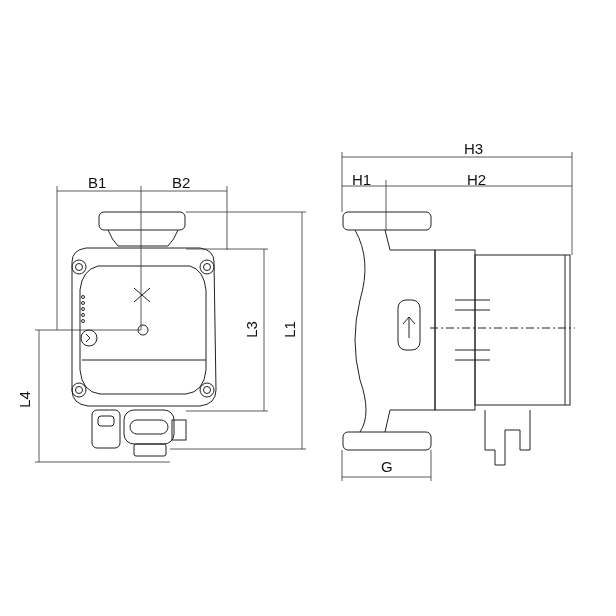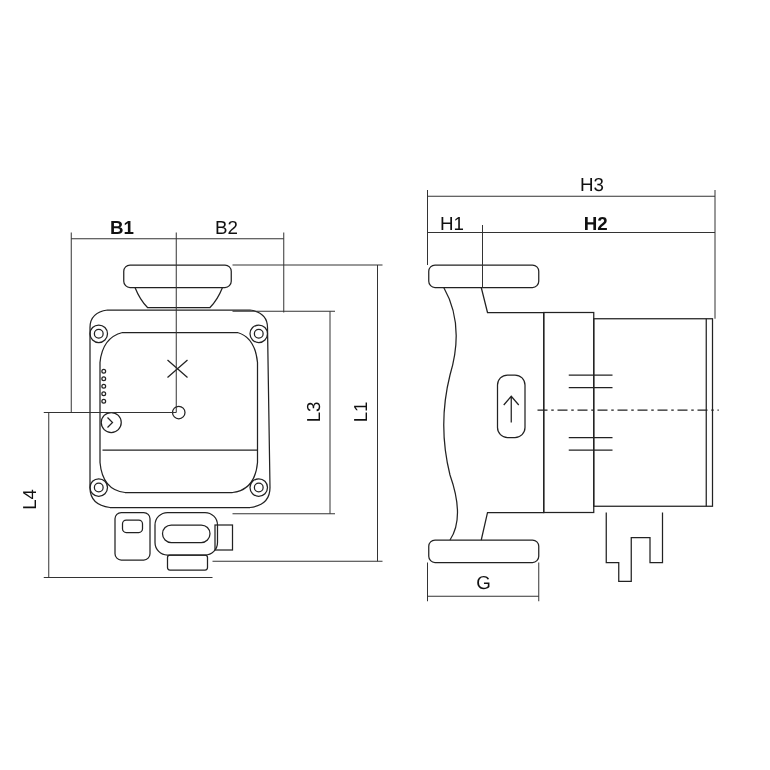--- a/index.html
+++ b/index.html
@@ -95,21 +95,21 @@
       <line x1="342" y1="157" x2="572" y2="157"></line>
       <line x1="386" y1="180" x2="386" y2="230"></line>
       <line x1="342" y1="186" x2="572" y2="186"></line>
       <line x1="342" y1="450" x2="342" y2="481"></line>
       <line x1="431" y1="450" x2="431" y2="481"></line>
       <line x1="342" y1="477" x2="431" y2="477"></line>
     </g>
   </g>
 </svg>
 
-<div class="lbl" style="left:88px;top:175px;font-weight:bold;">B1</div>
+<div class="lbl" style="left:88px;top:175px;">B1</div>
 <div class="lbl" style="left:172px;top:175px;">B2</div>
 <div class="lbl rot" style="left:243px;top:322px;">L3</div>
 <div class="lbl rot" style="left:281px;top:322px;">L1</div>
 <div class="lbl rot" style="left:16px;top:392px;">L4</div>
 <div class="lbl" style="left:464px;top:141px;">H3</div>
 <div class="lbl" style="left:352px;top:172px;text-align:right;">H1</div>
-<div class="lbl" style="left:467px;top:172px;font-weight:bold;">H2</div>
+<div class="lbl" style="left:467px;top:172px;">H2</div>
 <div class="lbl" style="left:381px;top:459px;">G</div>
 
 </body></html>

